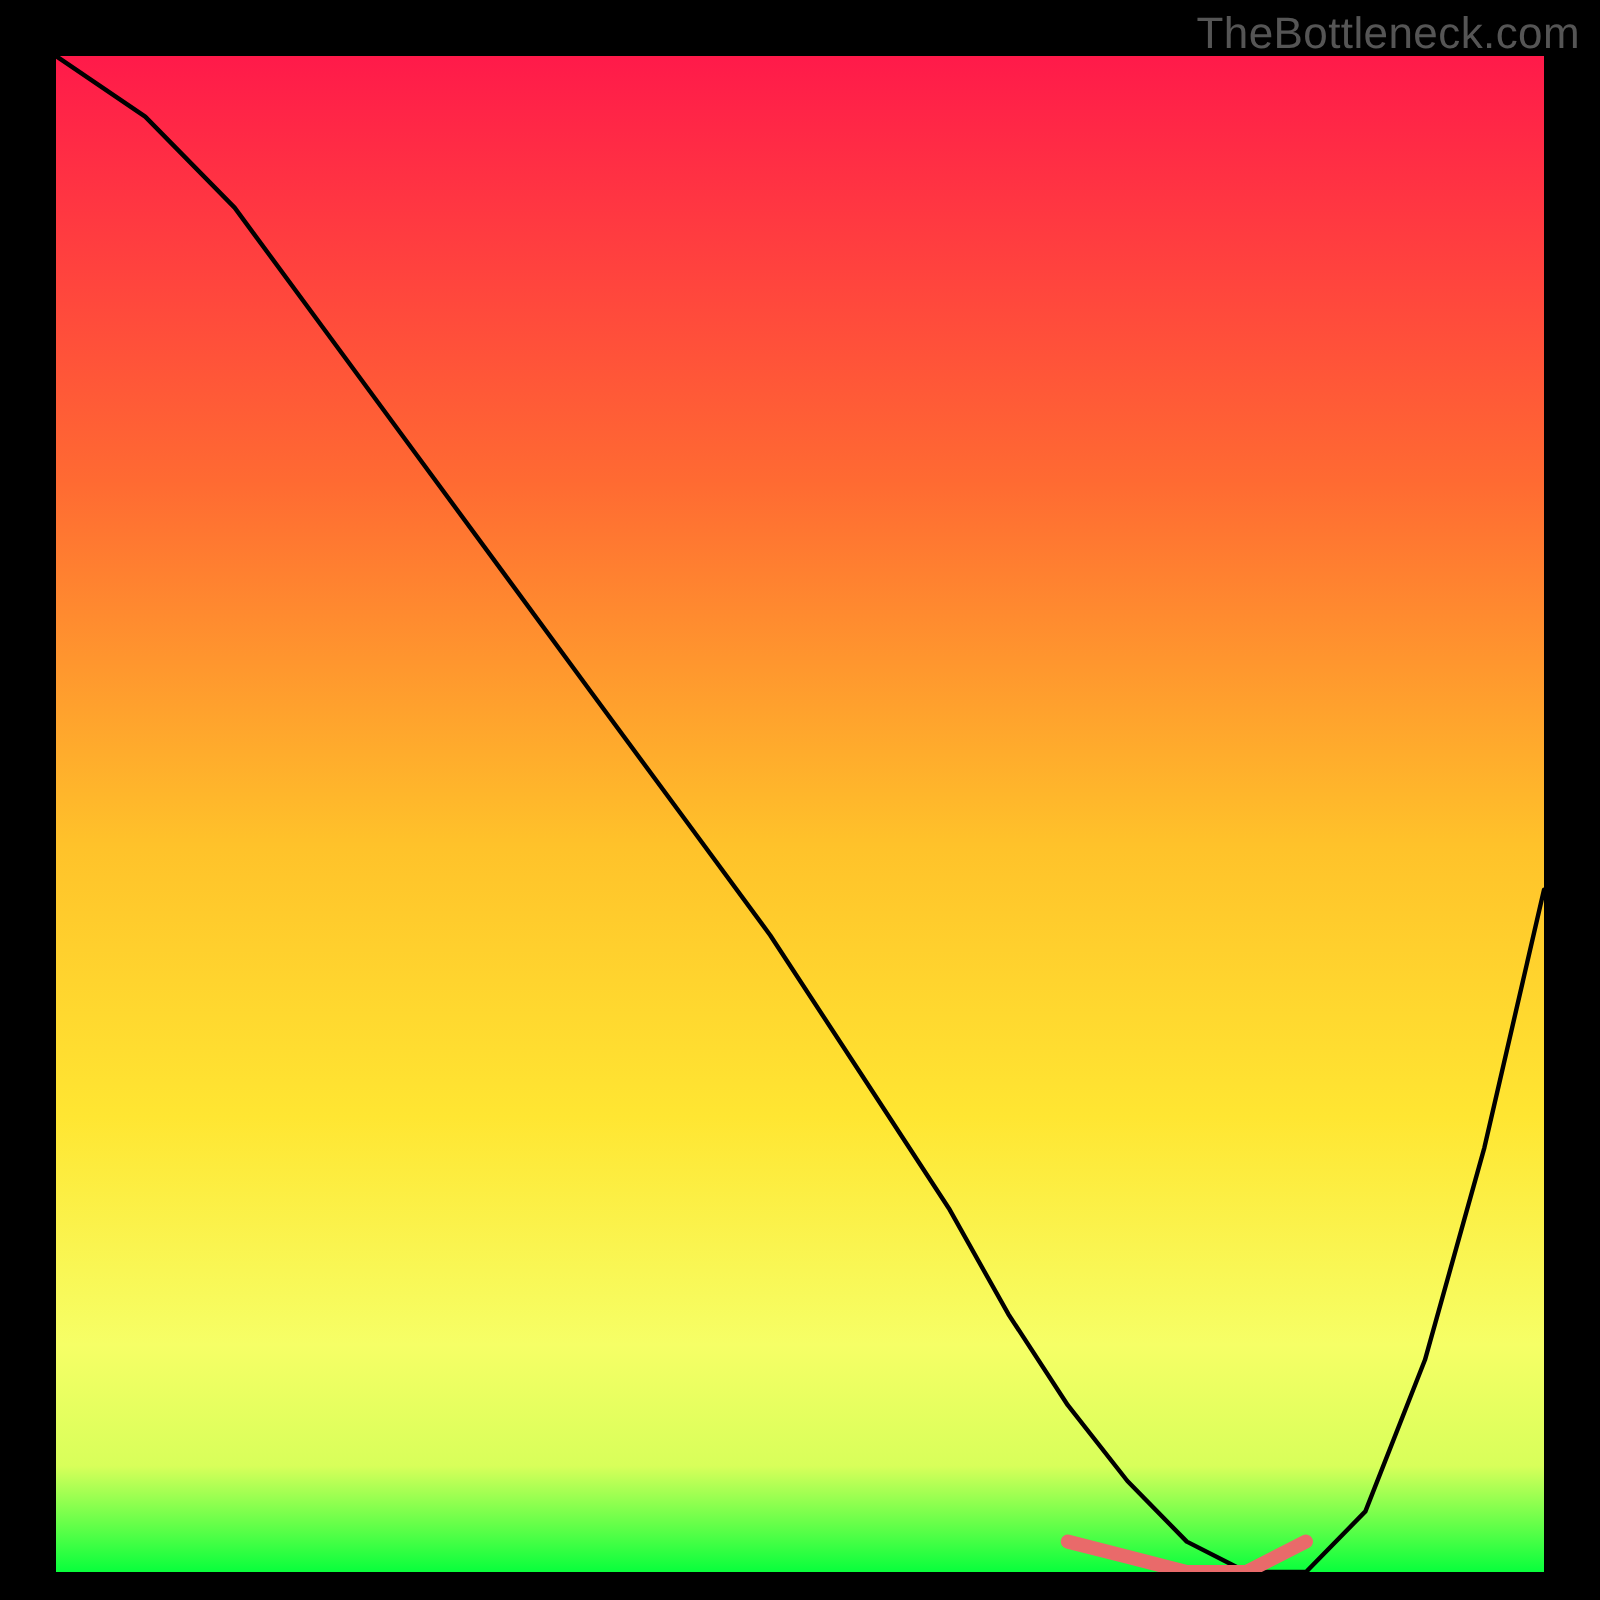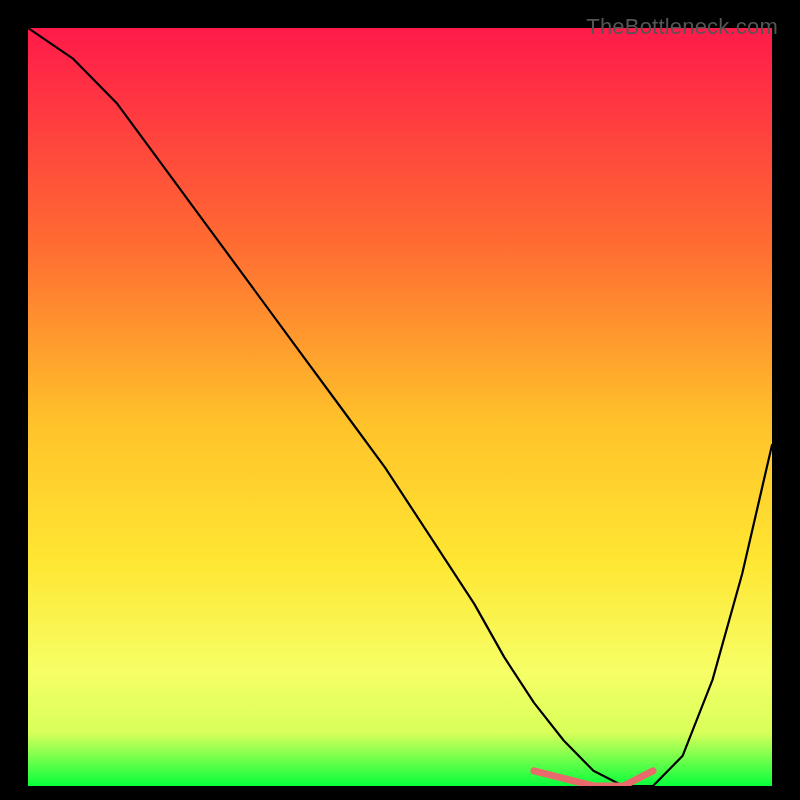--- a/index.html
+++ b/index.html
@@ -22,27 +22,26 @@
   .plot {
     position: absolute;
     left: 0;
     top: 0;
     width: 744px;
     height: 758px;
   }
   .watermark {
     position: absolute;
     top: 4px;
-    right: 22px;
+    right: 10px;
     color: #555;
     font-size: 22px;
     font-weight: 500;
     letter-spacing: 0.2px;
     user-select: none;
-    margin-top: 10px;
   }
   svg { display: block; }
 </style>
 </head>
 <body>
 
 <div class="frame">
   <svg class="plot" viewBox="0 0 744 758">
     <defs>
       <linearGradient id="bg-grad" x1="0" y1="0" x2="0" y2="1">

